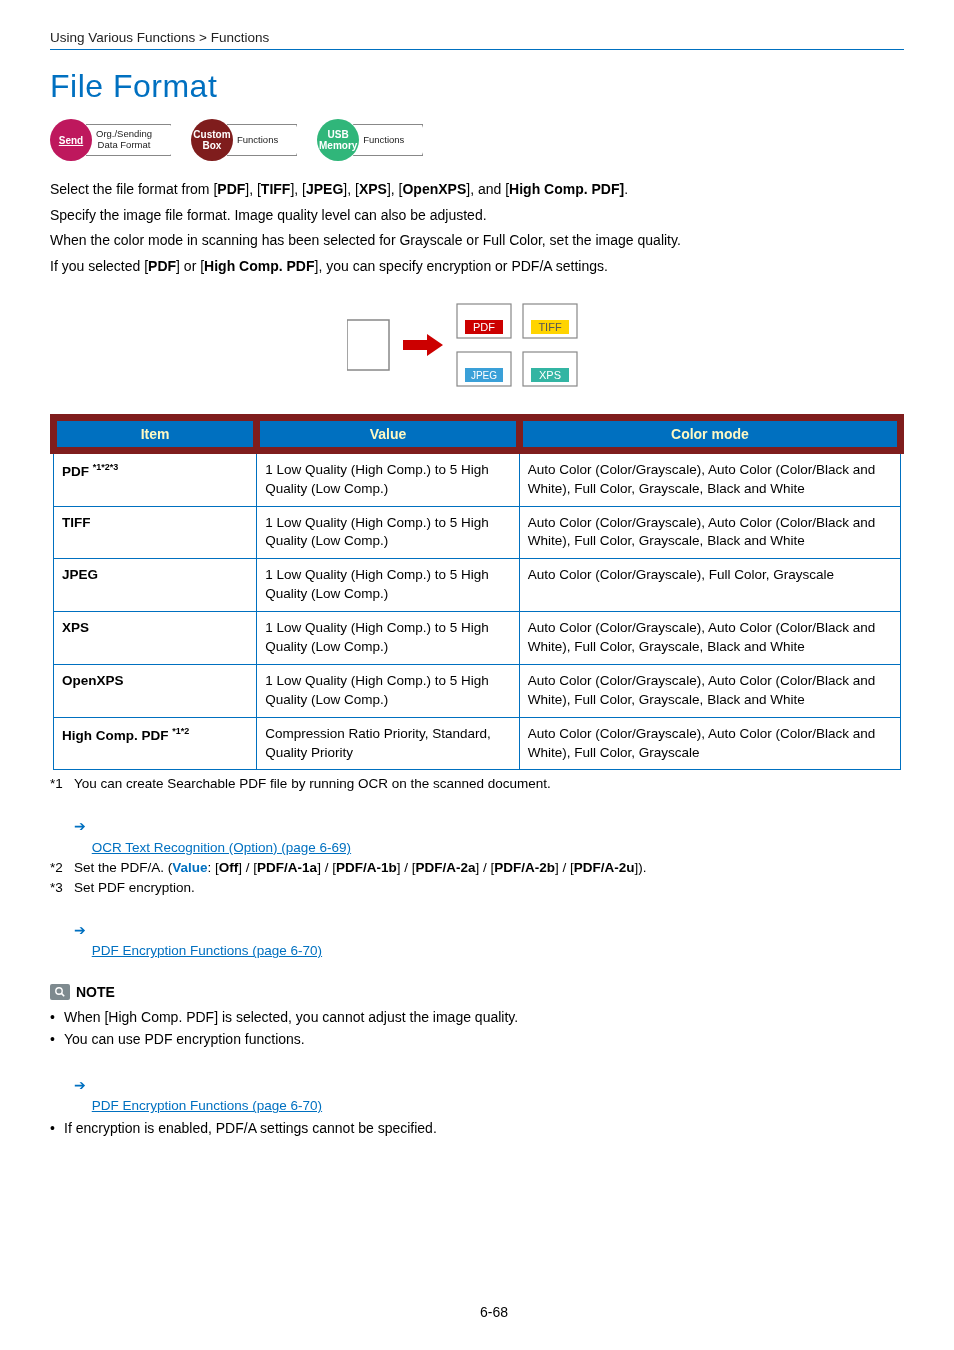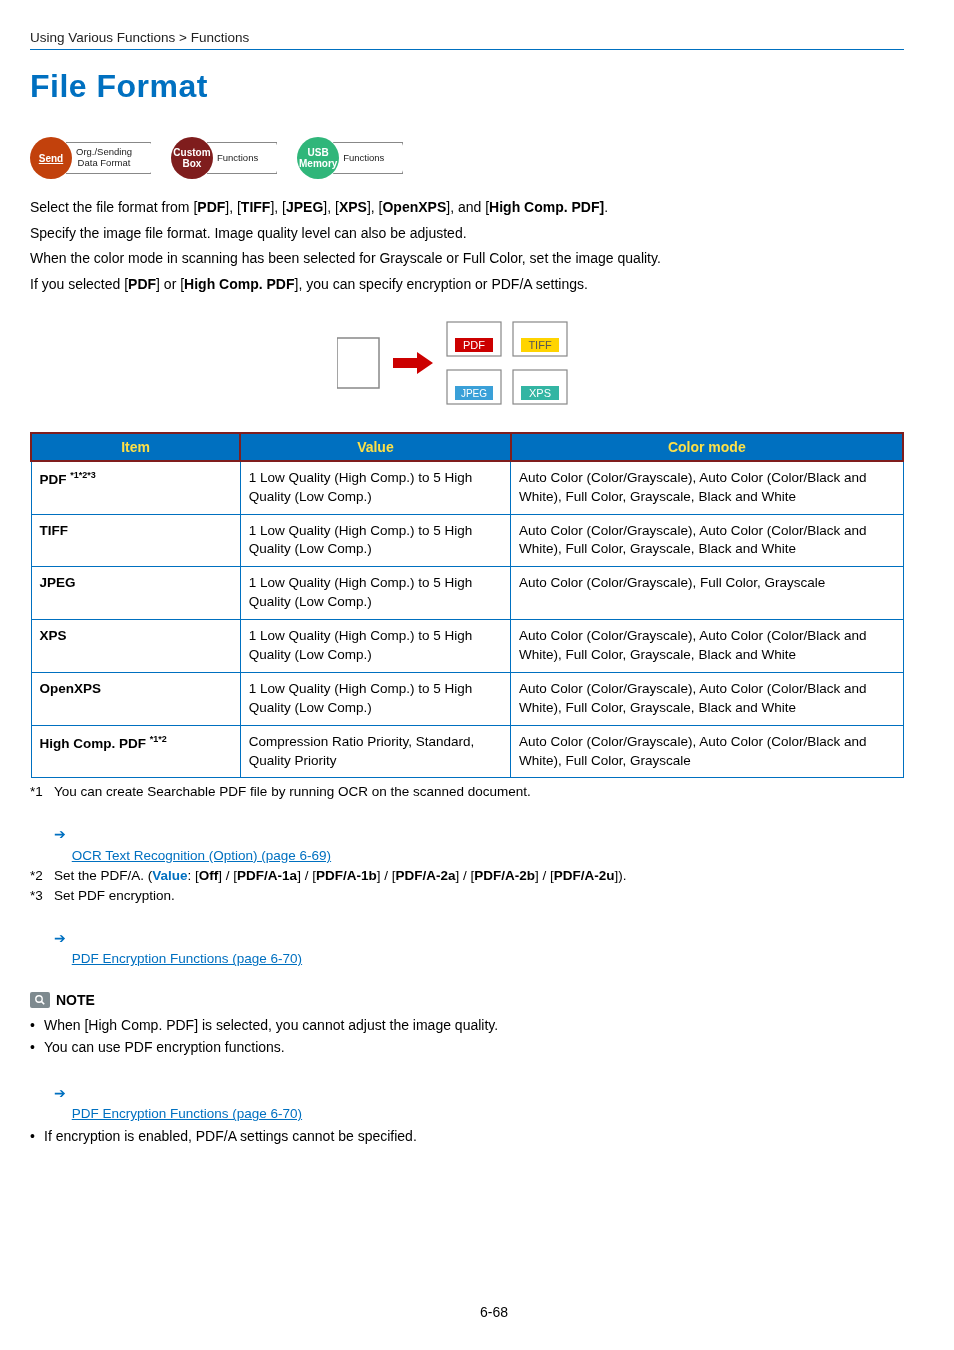--- a/index.html
+++ b/index.html
@@ -5,43 +5,43 @@
   * { box-sizing: border-box; margin: 0; padding: 0; }
   body {
     font-family: Arial, Helvetica, sans-serif;
     width: 954px;
     height: 1350px;
     background: #fff;
     color: #000;
     position: relative;
     font-size: 14px;
   }
-  .page { padding: 30px 50px 0 30px; }
+  .page { padding: 30px 50px 0 50px; }
   .breadcrumb { font-size: 13.5px; color: #222; margin-bottom: 4px; }
   .blue-hr { border: none; border-top: 1.5px solid #0070c0; margin-bottom: 18px; }
 
   .heading {
     font-family: Arial, Helvetica, sans-serif;
-    font-weight: 700;
+    font-weight: 400;
     font-size: 32px;
     color: #0070c0;
-    margin-bottom: 32px;
+    margin-bottom: 14px;
     font-stretch: expanded;
     letter-spacing: 0.5px;
   }
 
   .badge-row { display: flex; align-items: center; gap: 0; margin-bottom: 18px; }
   .tag-group { display: flex; align-items: center; margin-right: 20px; }
   .circle-badge {
     width: 42px; height: 42px; border-radius: 50%;
     display: flex; align-items: center; justify-content: center;
     color: #fff; font-size: 10px; font-weight: bold; text-align: center;
     line-height: 1.1; z-index: 2;
   }
-  .circle-send { background: #c2410c; text-decoration: underline; }
+  .circle-send { background: #be185d; text-decoration: underline; }
   .circle-custom { background: #7f1d1d; }
   .circle-usb { background: #30b67a; }
   .tag-flag {
     height: 32px; background: #fff; border: 1px solid #888;
     border-left: none;
     display: flex; align-items: center; justify-content: center;
     font-size: 9.5px; color: #222; padding: 0 18px 0 10px;
     margin-left: -6px;
     clip-path: polygon(0 0, 100% 0, 92% 50%, 100% 100%, 0 100%);
     line-height: 1.15; text-align: center;
@@ -55,22 +55,22 @@
   table.main {
     border-collapse: collapse;
     width: 100%;
     margin-bottom: 4px;
     table-layout: fixed;
   }
   table.main col.c1 { width: 24%; }
   table.main col.c2 { width: 31%; }
   table.main col.c3 { width: 45%; }
   table.main th {
-    background: #0070c0; color: #fde047; font-weight: bold;
-    border: 2px solid #7f1d1d; padding: 5px 8px; font-size: 14px;
+    background: #0070c0; color: #fef9c3; font-weight: bold;
+    border: 7px solid #7f1d1d; padding: 5px 8px; font-size: 14px;
     text-align: center;
   }
   table.main td {
     border: 1px solid #0070c0; padding: 7px 8px; font-size: 13.5px;
     vertical-align: top; line-height: 1.4;
   }
   table.main td.item { font-weight: bold; }
   .sup { font-size: 9px; vertical-align: super; font-weight: bold; }
 
   .footnotes { font-size: 13.5px; line-height: 1.5; }

